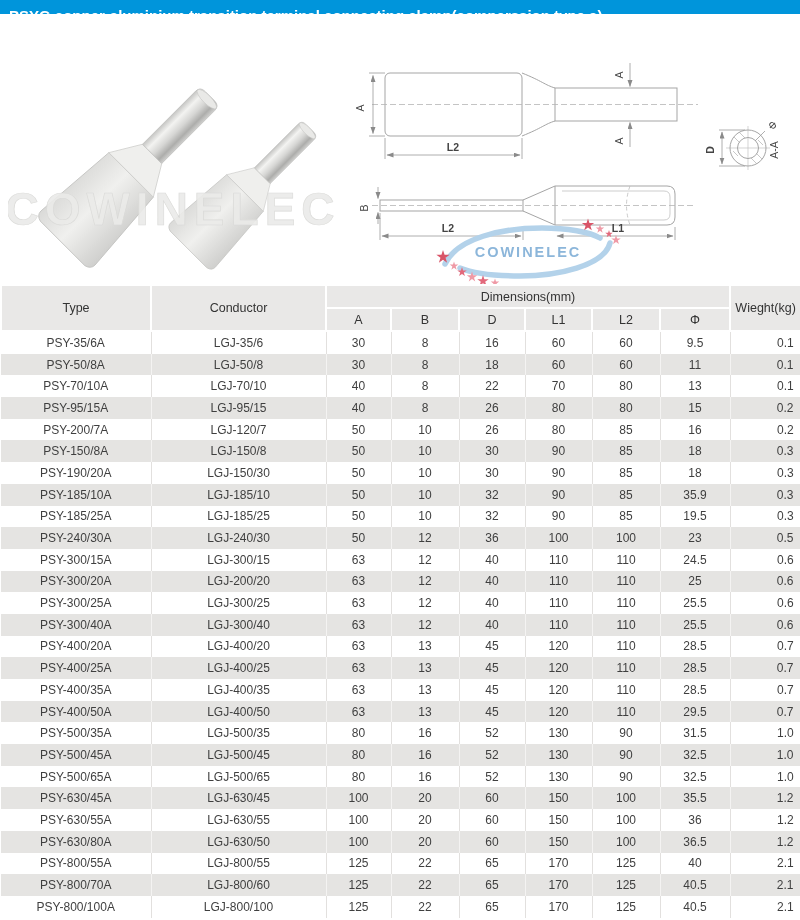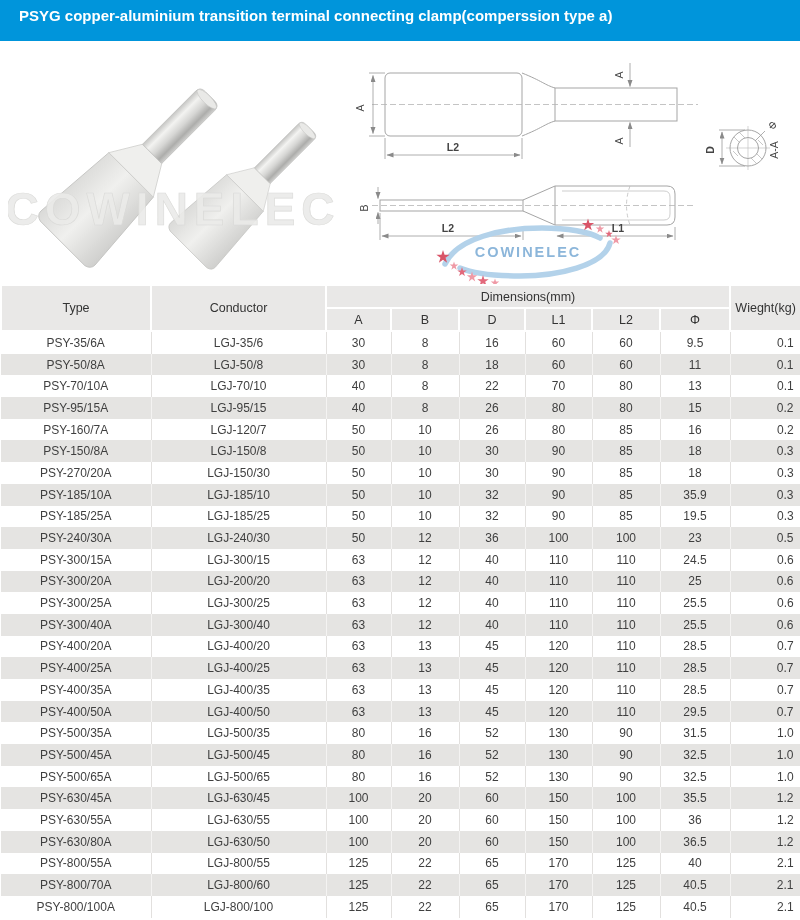--- a/index.html
+++ b/index.html
@@ -1,18 +1,18 @@
 <!DOCTYPE html>
 <html><head>
 <meta charset="utf-8">
 <style>
   html,body{margin:0;padding:0;background:#fff;}
   body{width:800px;height:920px;position:relative;overflow:hidden;font-family:"Liberation Sans",sans-serif;}
-  .title-bar{position:absolute;left:0;top:0;width:800px;height:41px;background:#0095db;color:#fff;
-    font-size:15px;font-weight:bold;line-height:31px;padding-left:19px;box-sizing:border-box;white-space:nowrap;}
+  .title-bar{position:absolute;left:0;top:0;width:800px;height:14px;background:#0095db;color:#fff;
+    font-size:15px;font-weight:bold;line-height:31px;padding-left:9px;box-sizing:border-box;white-space:nowrap;}
   .photo{position:absolute;left:8px;top:45px;width:330px;height:225px;}
   .drawing{position:absolute;left:342px;top:38px;width:458px;height:248px;}
   table.spec{position:absolute;left:0;top:284px;width:800px;border-collapse:collapse;table-layout:fixed;
     font-size:12px;color:#3f3f3f;border-top:1px solid #dedede;}
   table.spec th{background:#e9e8e7;border:2px solid #fff;font-weight:normal;font-size:12.5px;color:#333;height:21px;padding:0;}
   table.spec td{text-align:center;height:21.7px;padding:0;border-right:1px solid #e2e0de;background:#fff;}
   table.spec td:last-child{border-right:none;padding-left:39px;}
   table.spec tr.alt td{background:#e5e4e2;border-right:1px solid #f4f3f2;}
   svg text{font-family:"Liberation Sans",sans-serif;}
   .dimlabel{fill:#444;font-size:10.5px;}
@@ -222,21 +222,21 @@
         <td>LGJ-95/15</td>
         <td>40</td>
         <td>8</td>
         <td>26</td>
         <td>80</td>
         <td>80</td>
         <td>15</td>
         <td>0.2</td>
       </tr>
       <tr>
-        <td>PSY-160/7A</td>
+        <td>PSY-200/7A</td>
         <td>LGJ-120/7</td>
         <td>50</td>
         <td>10</td>
         <td>26</td>
         <td>80</td>
         <td>85</td>
         <td>16</td>
         <td>0.2</td>
       </tr>
       <tr class="alt">
@@ -244,21 +244,21 @@
         <td>LGJ-150/8</td>
         <td>50</td>
         <td>10</td>
         <td>30</td>
         <td>90</td>
         <td>85</td>
         <td>18</td>
         <td>0.3</td>
       </tr>
       <tr>
-        <td>PSY-270/20A</td>
+        <td>PSY-190/20A</td>
         <td>LGJ-150/30</td>
         <td>50</td>
         <td>10</td>
         <td>30</td>
         <td>90</td>
         <td>85</td>
         <td>18</td>
         <td>0.3</td>
       </tr>
       <tr class="alt">

